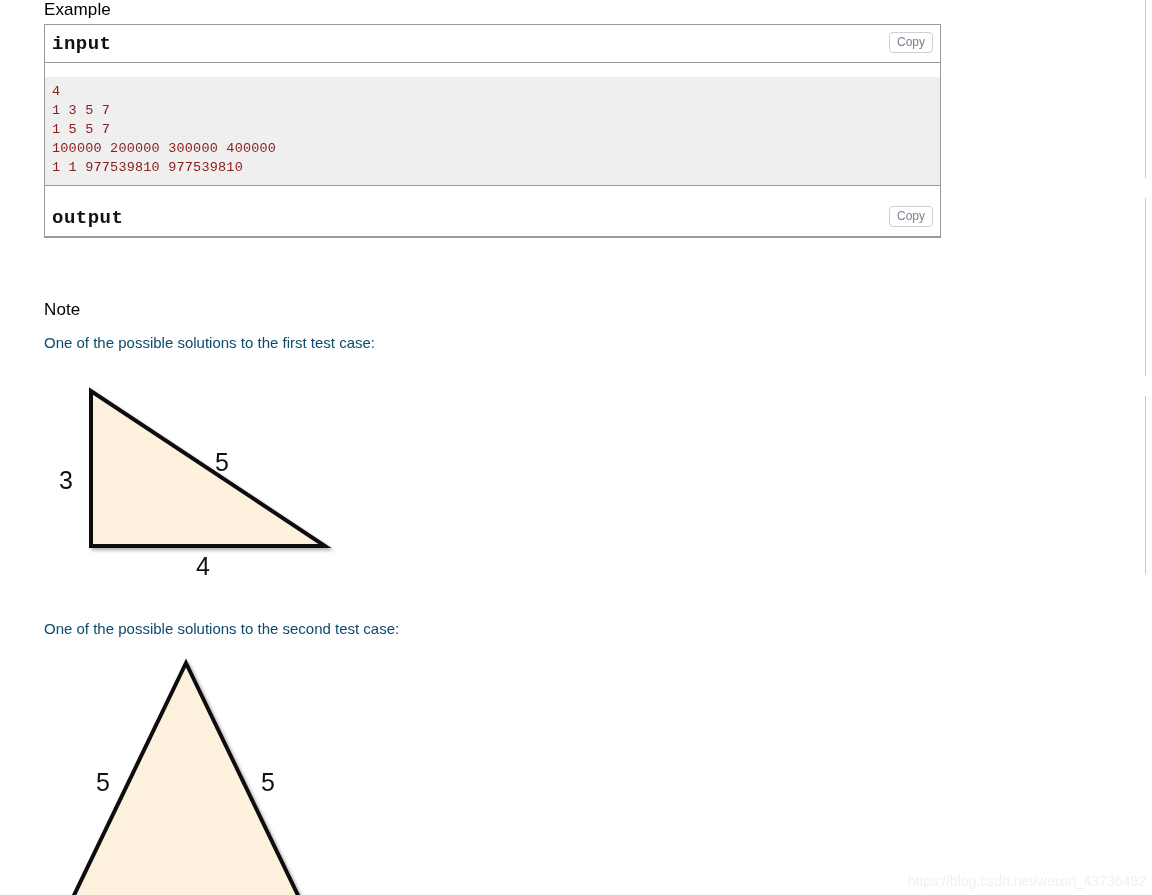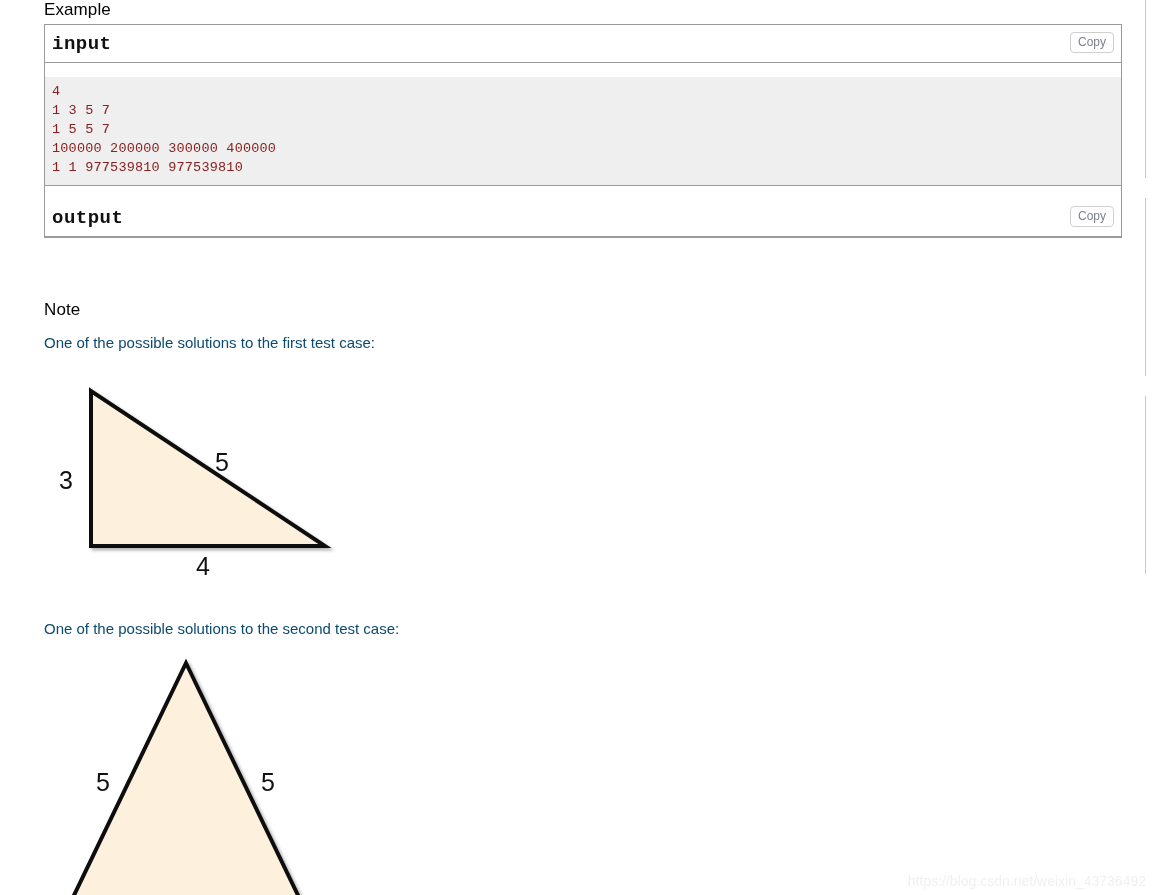--- a/index.html
+++ b/index.html
@@ -46,21 +46,21 @@
     white-space: nowrap;
   }
   #note-para-1 { top: 334px; }
   #note-para-2 { top: 620px; }
 
   
   .example-box {
     position: absolute;
     left: 44px;
     top: 24px;
-    width: 1078px;
+    width: 897px;
     border: 1px solid #9a9a9a;
     box-sizing: border-box;
     background: #ffffff;
   }
   .io-header {
     position: relative;
     height: 37px;
     background: #ffffff;
     border-bottom: 1px solid #9a9a9a;
     display: flex;

